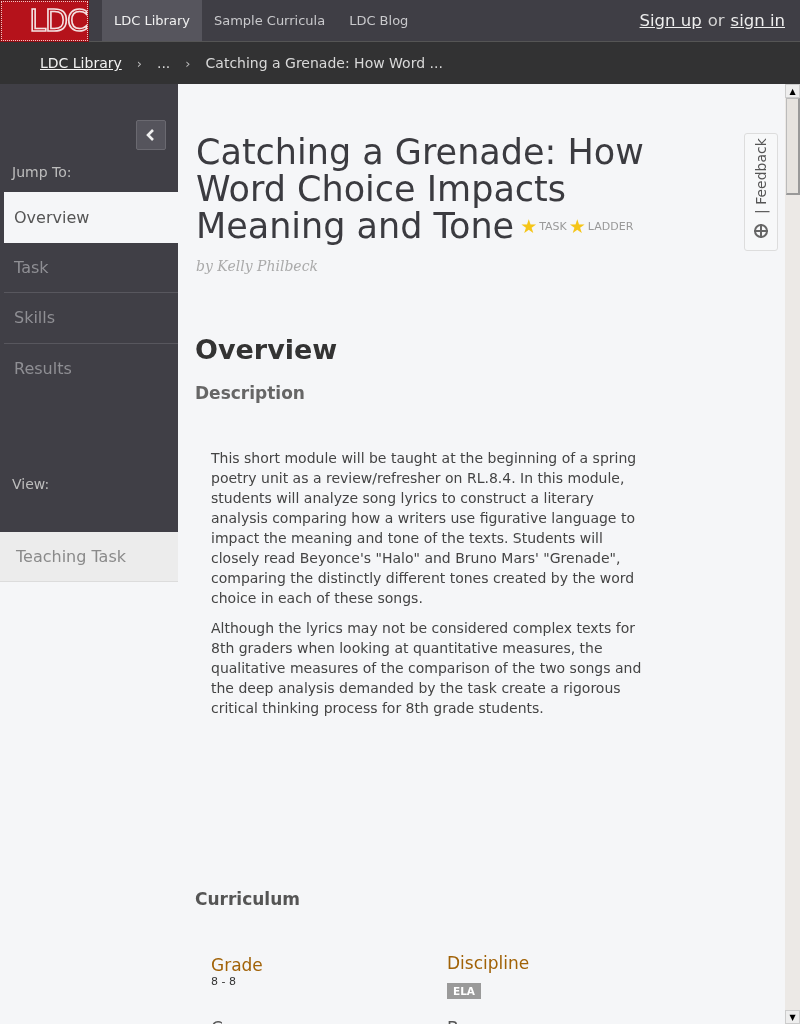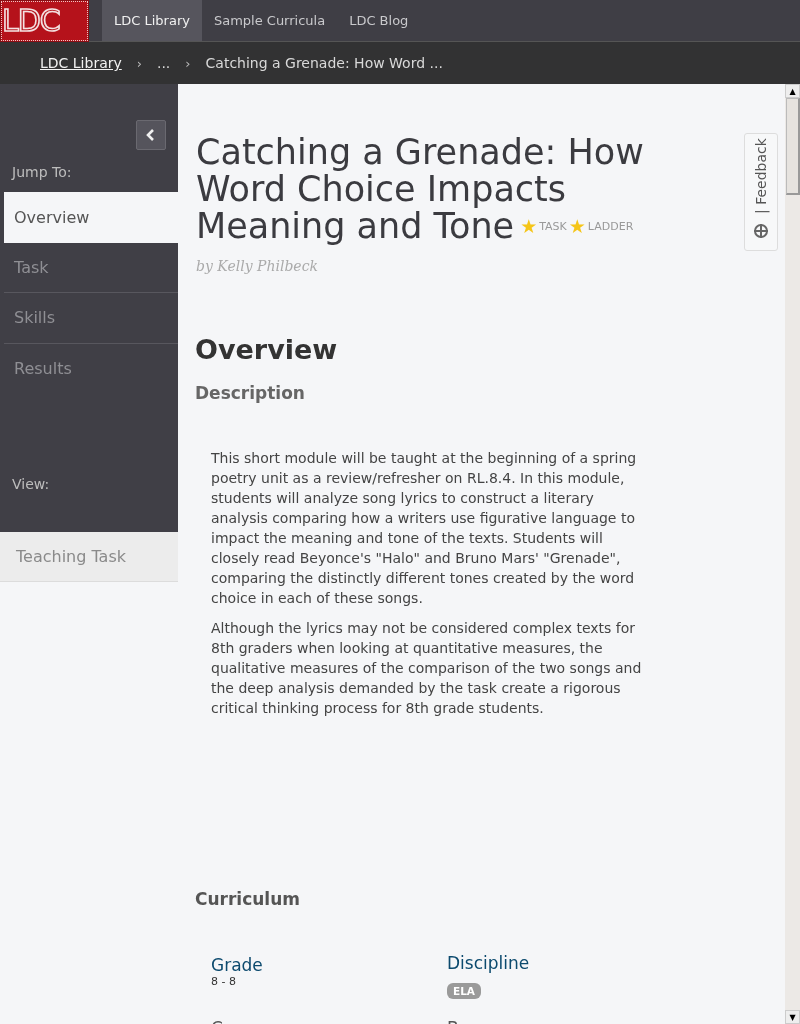--- a/index.html
+++ b/index.html
@@ -1,21 +1,21 @@
 <!DOCTYPE html>
 <html><head>
 <meta charset="utf-8">
 <style>
   * { box-sizing: border-box; margin: 0; padding: 0; }
   html, body { width: 800px; height: 1024px; overflow: hidden; }
   body { font-family: "DejaVu Sans", sans-serif; background: #f5f6f8; color: #333; position: relative; }
 
   
   .topnav { position: absolute; left: 0; top: 0; width: 800px; height: 42px; background: #3f3e45; border-bottom: 1px solid #555; display: flex; align-items: stretch; }
-  .logo { width: 87px; height: 40px; margin: 1px 0 0 1px; background: #b5121b; border: 1px dotted #f1c6c6; outline: 1px solid #8a0e14; display: flex; align-items: center; justify-content: flex-start; }
+  .logo { width: 87px; height: 40px; margin: 1px 0 0 1px; background: #b5121b; border: 1px dotted #f1c6c6; outline: 1px solid #8a0e14; display: flex; align-items: center; justify-content: flex-end; }
   .logo span { font-family: "DejaVu Sans", sans-serif; font-size: 30px; font-weight: 400; color: #b5121b; -webkit-text-stroke: 1.6px #f4e1e1; letter-spacing: -1px; line-height: 1; }
   .navlinks { display: flex; margin-left: 14px; }
   .navlink { padding: 0 12px; display: flex; align-items: center; font-size: 13px; color: #c9c9cc; height: 41px; cursor: pointer; }
   .navlink.active { background: #56555d; color: #f0f0f0; }
   .auth { margin-left: auto; margin-right: 15px; display: flex; align-items: center; font-size: 16.5px; color: #d4d4d4; gap: 6px; }
   .auth a { color: #eee; text-decoration: underline; cursor: pointer; }
 
   
   .crumbs { position: absolute; left: 0; top: 42px; width: 800px; height: 42px; background: #323233; display: flex; align-items: center; padding-left: 40px; font-size: 14px; color: #d9d9d9; }
   .crumbs a { color: #f2f2f2; text-decoration: underline; cursor: pointer; }
@@ -38,23 +38,23 @@
   .title { position: absolute; left: 18px; top: 50px; width: 460px; font-size: 35px; line-height: 37px; color: #3b3b40; font-weight: 400; }
   .badges { display: inline-flex; align-items: center; font-size: 11px; color: #999; vertical-align: middle; margin-left: 6px; gap: 2px; position: relative; top: -2px; }
   .star { color: #f5c518; font-size: 19px; line-height: 1; }
   .author { position: absolute; left: 18px; top: 174px; font-family: "DejaVu Serif", serif; font-style: italic; font-size: 14px; color: #aaa; }
   .h-overview { position: absolute; left: 17px; top: 250px; font-size: 27px; color: #333; }
   .h-desc { position: absolute; left: 17px; top: 293px; font-size: 17px; color: #666; margin-top: 6px; }
   .desc { position: absolute; left: 33px; top: 364px; width: 440px; font-size: 14px; line-height: 20px; color: #444; }
   .desc p { margin-bottom: 10px; }
   .h-curr { position: absolute; left: 17px; top: 805px; font-size: 17px; color: #555; }
   .field { position: absolute; }
-  .field .lbl { font-size: 17px; color: #0c4a6e; }
+  .field .lbl { font-size: 17px; color: #a16207; }
   .field .val { font-size: 11px; color: #333; }
-  .pill { display: inline-block; background: #9a9a9a; color: #fff; font-size: 10.5px; font-weight: bold; padding: 2px 6px; border-radius: 6px; margin-top: 10px; }
+  .pill { display: inline-block; background: #9a9a9a; color: #fff; font-size: 10.5px; font-weight: bold; padding: 2px 6px; border-radius: 0; margin-top: 10px; }
   .cut { position: absolute; font-size: 17px; color: #555; }
 
   
   .feedback { position: absolute; left: 744px; top: 133px; width: 34px; height: 118px; background: #f7f8f9; border: 1px solid #ddd; border-radius: 3px; cursor: pointer; }
   .feedback .txt { position: absolute; left: 8px; top: 80px; transform-origin: left top; transform: rotate(-90deg); font-size: 14px; color: #555; white-space: nowrap; }
   .feedback .ico { position: absolute; left: 9px; top: 90px; width: 14px; height: 14px; border: 2px solid #666; border-radius: 50%; }
   .feedback .ico::before { content: ""; position: absolute; left: 4px; top: -2px; width: 2px; height: 14px; background: #666; }
   .feedback .ico::after { content: ""; position: absolute; left: -2px; top: 4px; width: 14px; height: 2px; background: #666; }
 
   
@@ -68,20 +68,25 @@
 <body>
 
 <div class="topnav">
   <div class="logo">
       <span>LDC</span>
     </div>
   <div class="navlinks">
     <div class="navlink active">LDC Library</div>
     <div class="navlink">Sample Curricula</div>
     <div class="navlink">LDC Blog</div>
+  </div>
+  <div class="auth">
+    <a>Sign up</a>
+    <span>or</span>
+    <a>sign in</a>
   </div>
 </div>
 
 <div class="crumbs">
   <a>LDC Library</a>
   <span class="sep">›</span>
   <span style="cursor:pointer">...</span>
   <span class="sep">›</span>
   <span>Catching a Grenade: How Word ...</span>
 </div>

